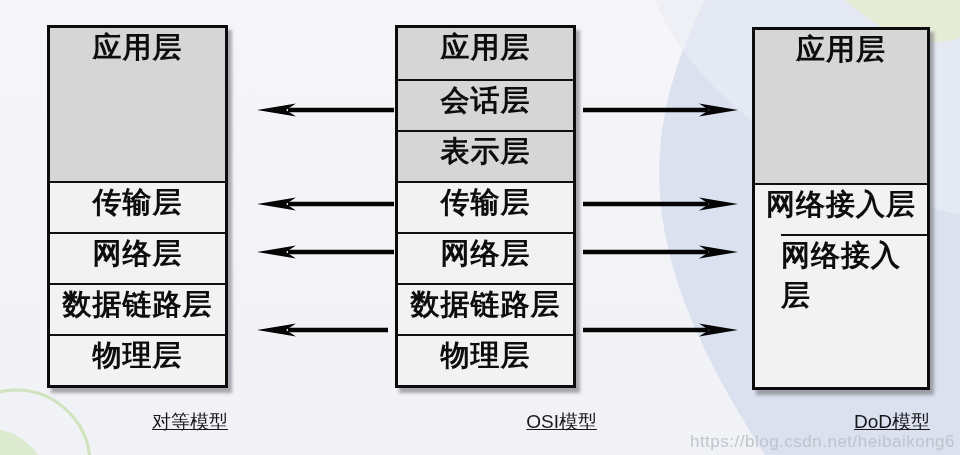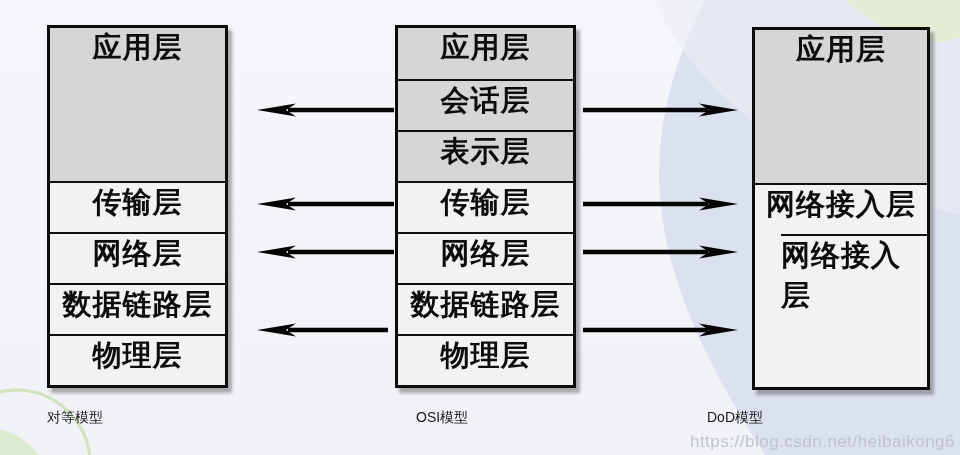--- a/index.html
+++ b/index.html
@@ -27,26 +27,26 @@
     box-sizing:border-box;letter-spacing:1px;
   }
   .layer:first-child{border-top:none;}
   .layer.gray{background:#d6d6d6;}
   .h1{height:51px;}
   .h2{height:102px;margin-left:26px;}
   .h3{height:153px;}
   .arrows line{stroke:#050505;stroke-width:4.5;}
   .arrows polygon{fill:#050505;}
   .caption{
-    position:absolute;top:409px;text-align:left;
-    font-size:14px;color:#17171a;font-weight:normal;
+    position:absolute;top:409px;text-align:right;
+    font-size:19px;color:#17171a;font-weight:normal;text-decoration:underline;
   }
   .cap-peer{left:47px;width:181px;}
   .cap-osi{left:416px;width:181px;}
-  .cap-dod{left:707px;width:178px;}
+  .cap-dod{left:752px;width:178px;}
   .watermark{
     position:absolute;right:5px;bottom:3px;
     font-size:17px;color:#bcc0c9;opacity:.9;letter-spacing:.5px;margin-left:34px;
   }
 </style>
 </head>
 <body>
 
 <div class="stage">
 

